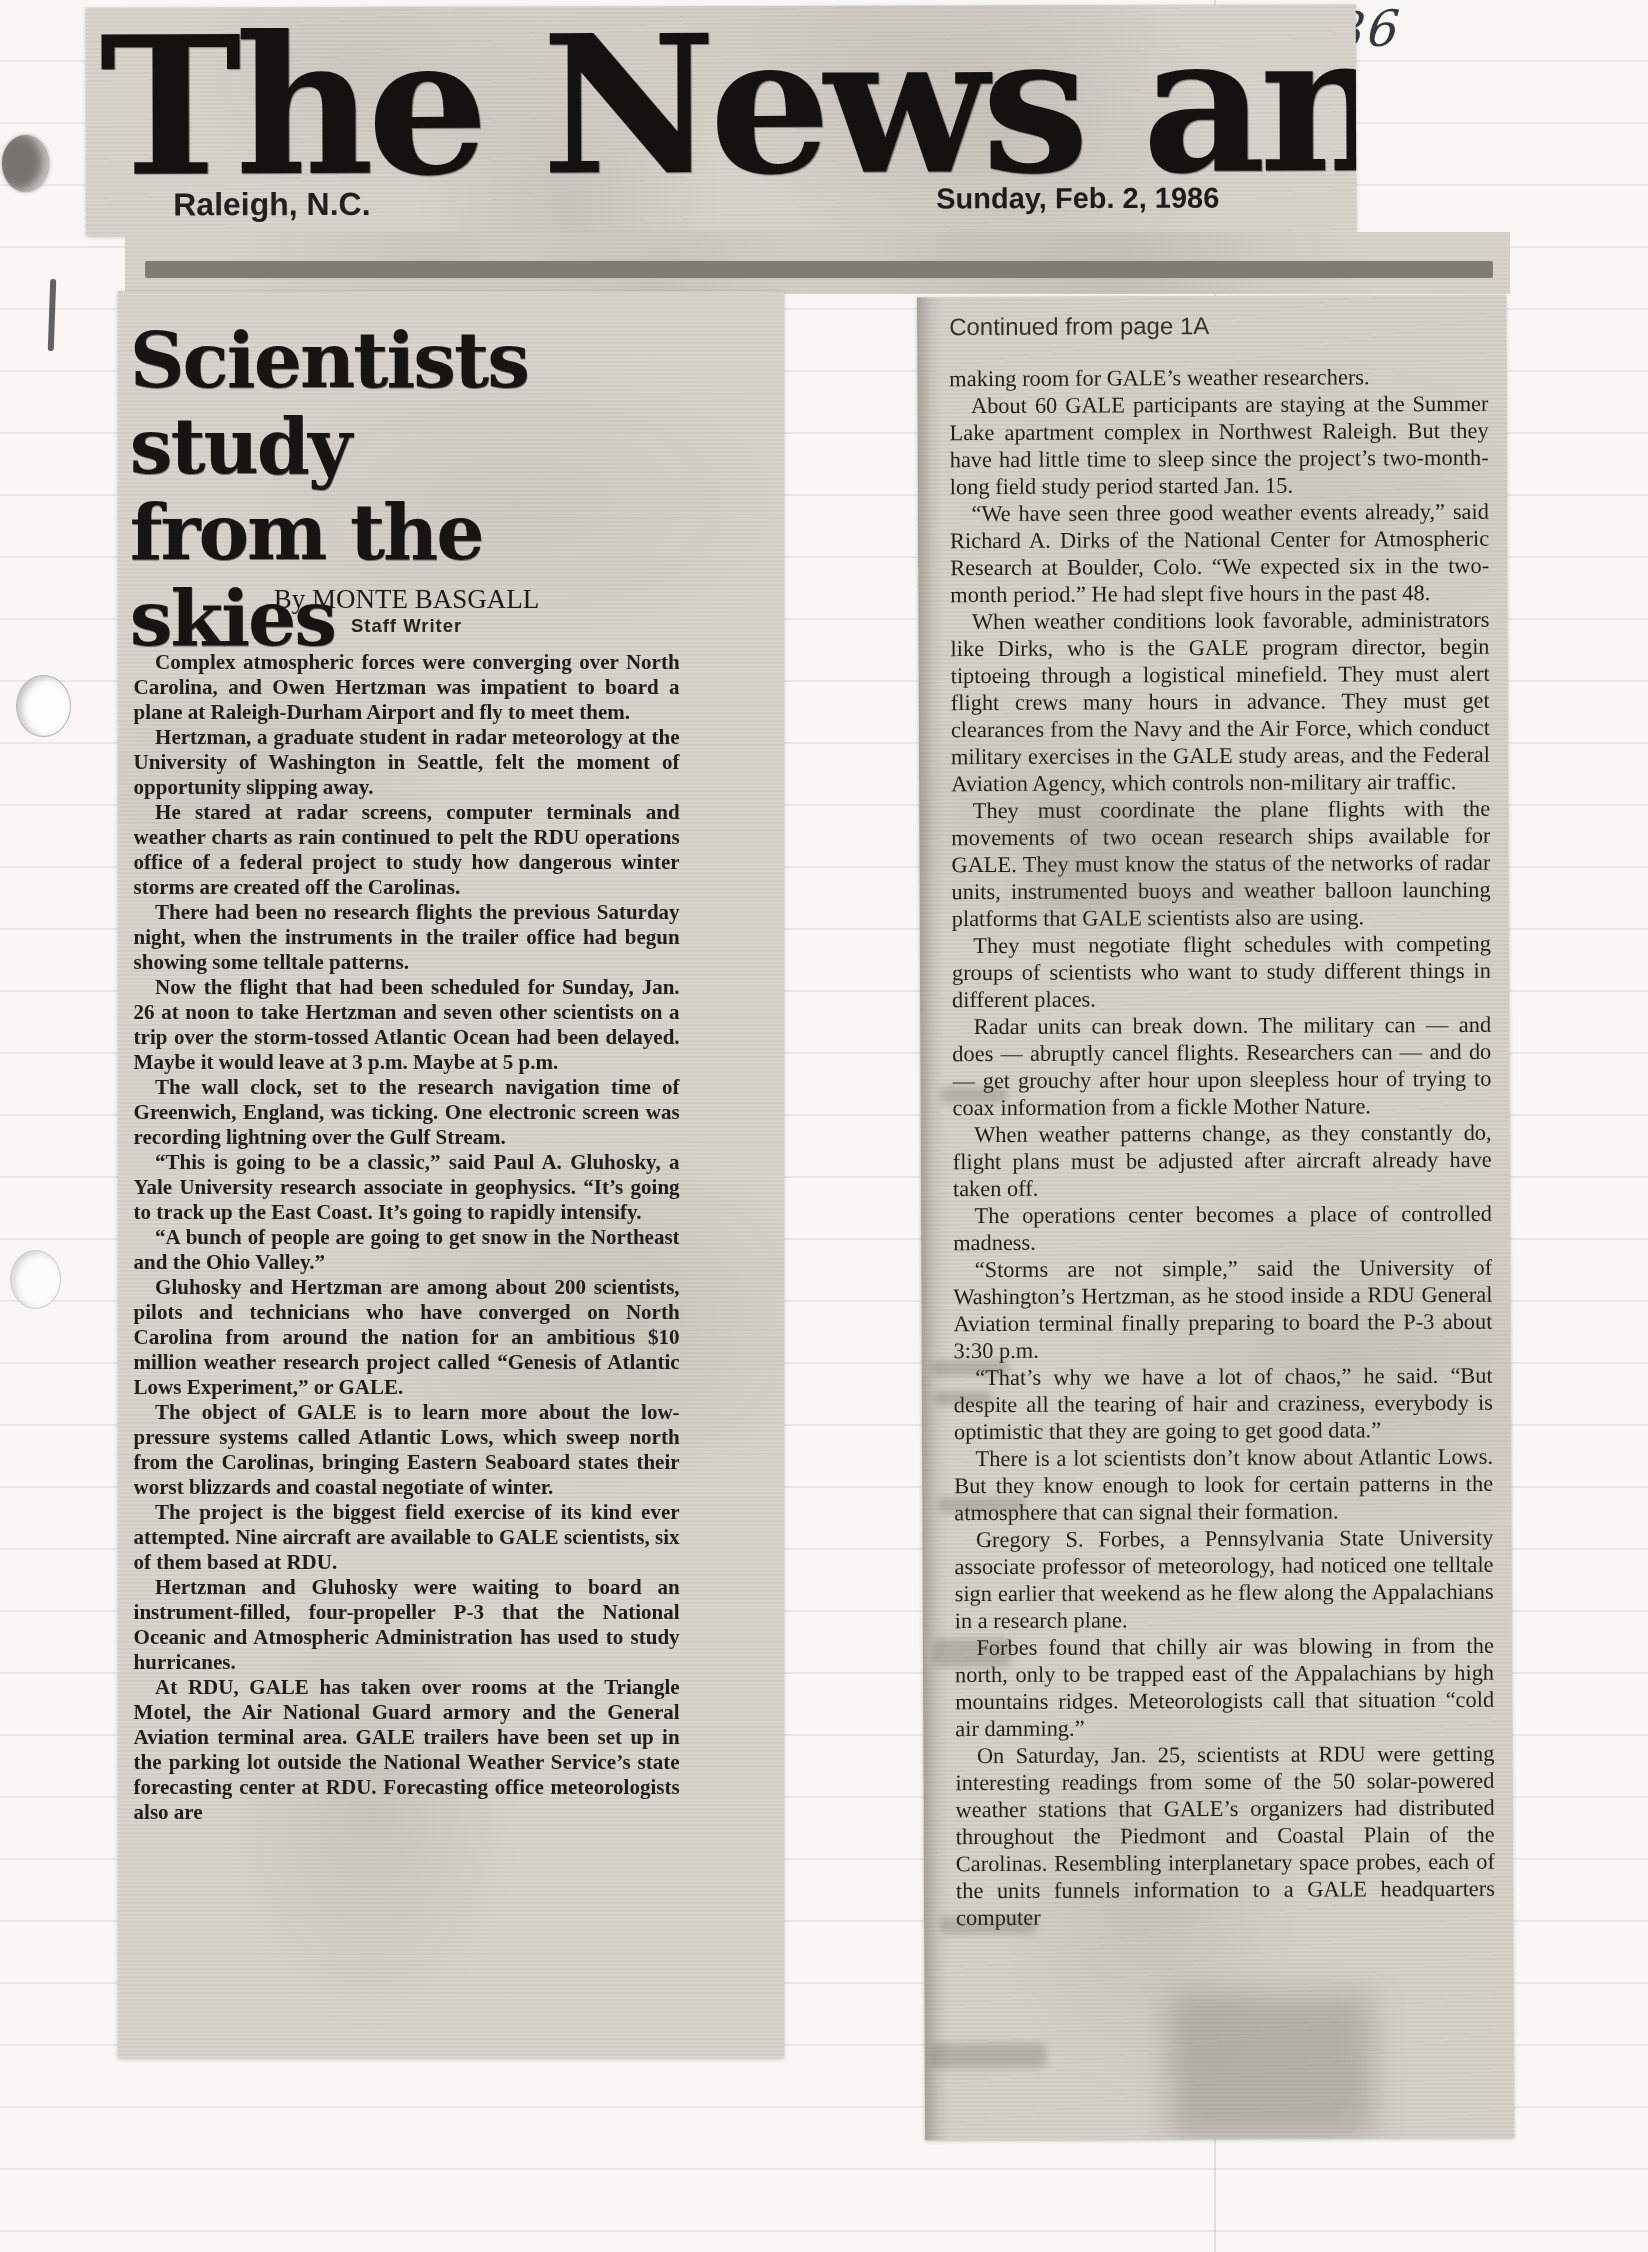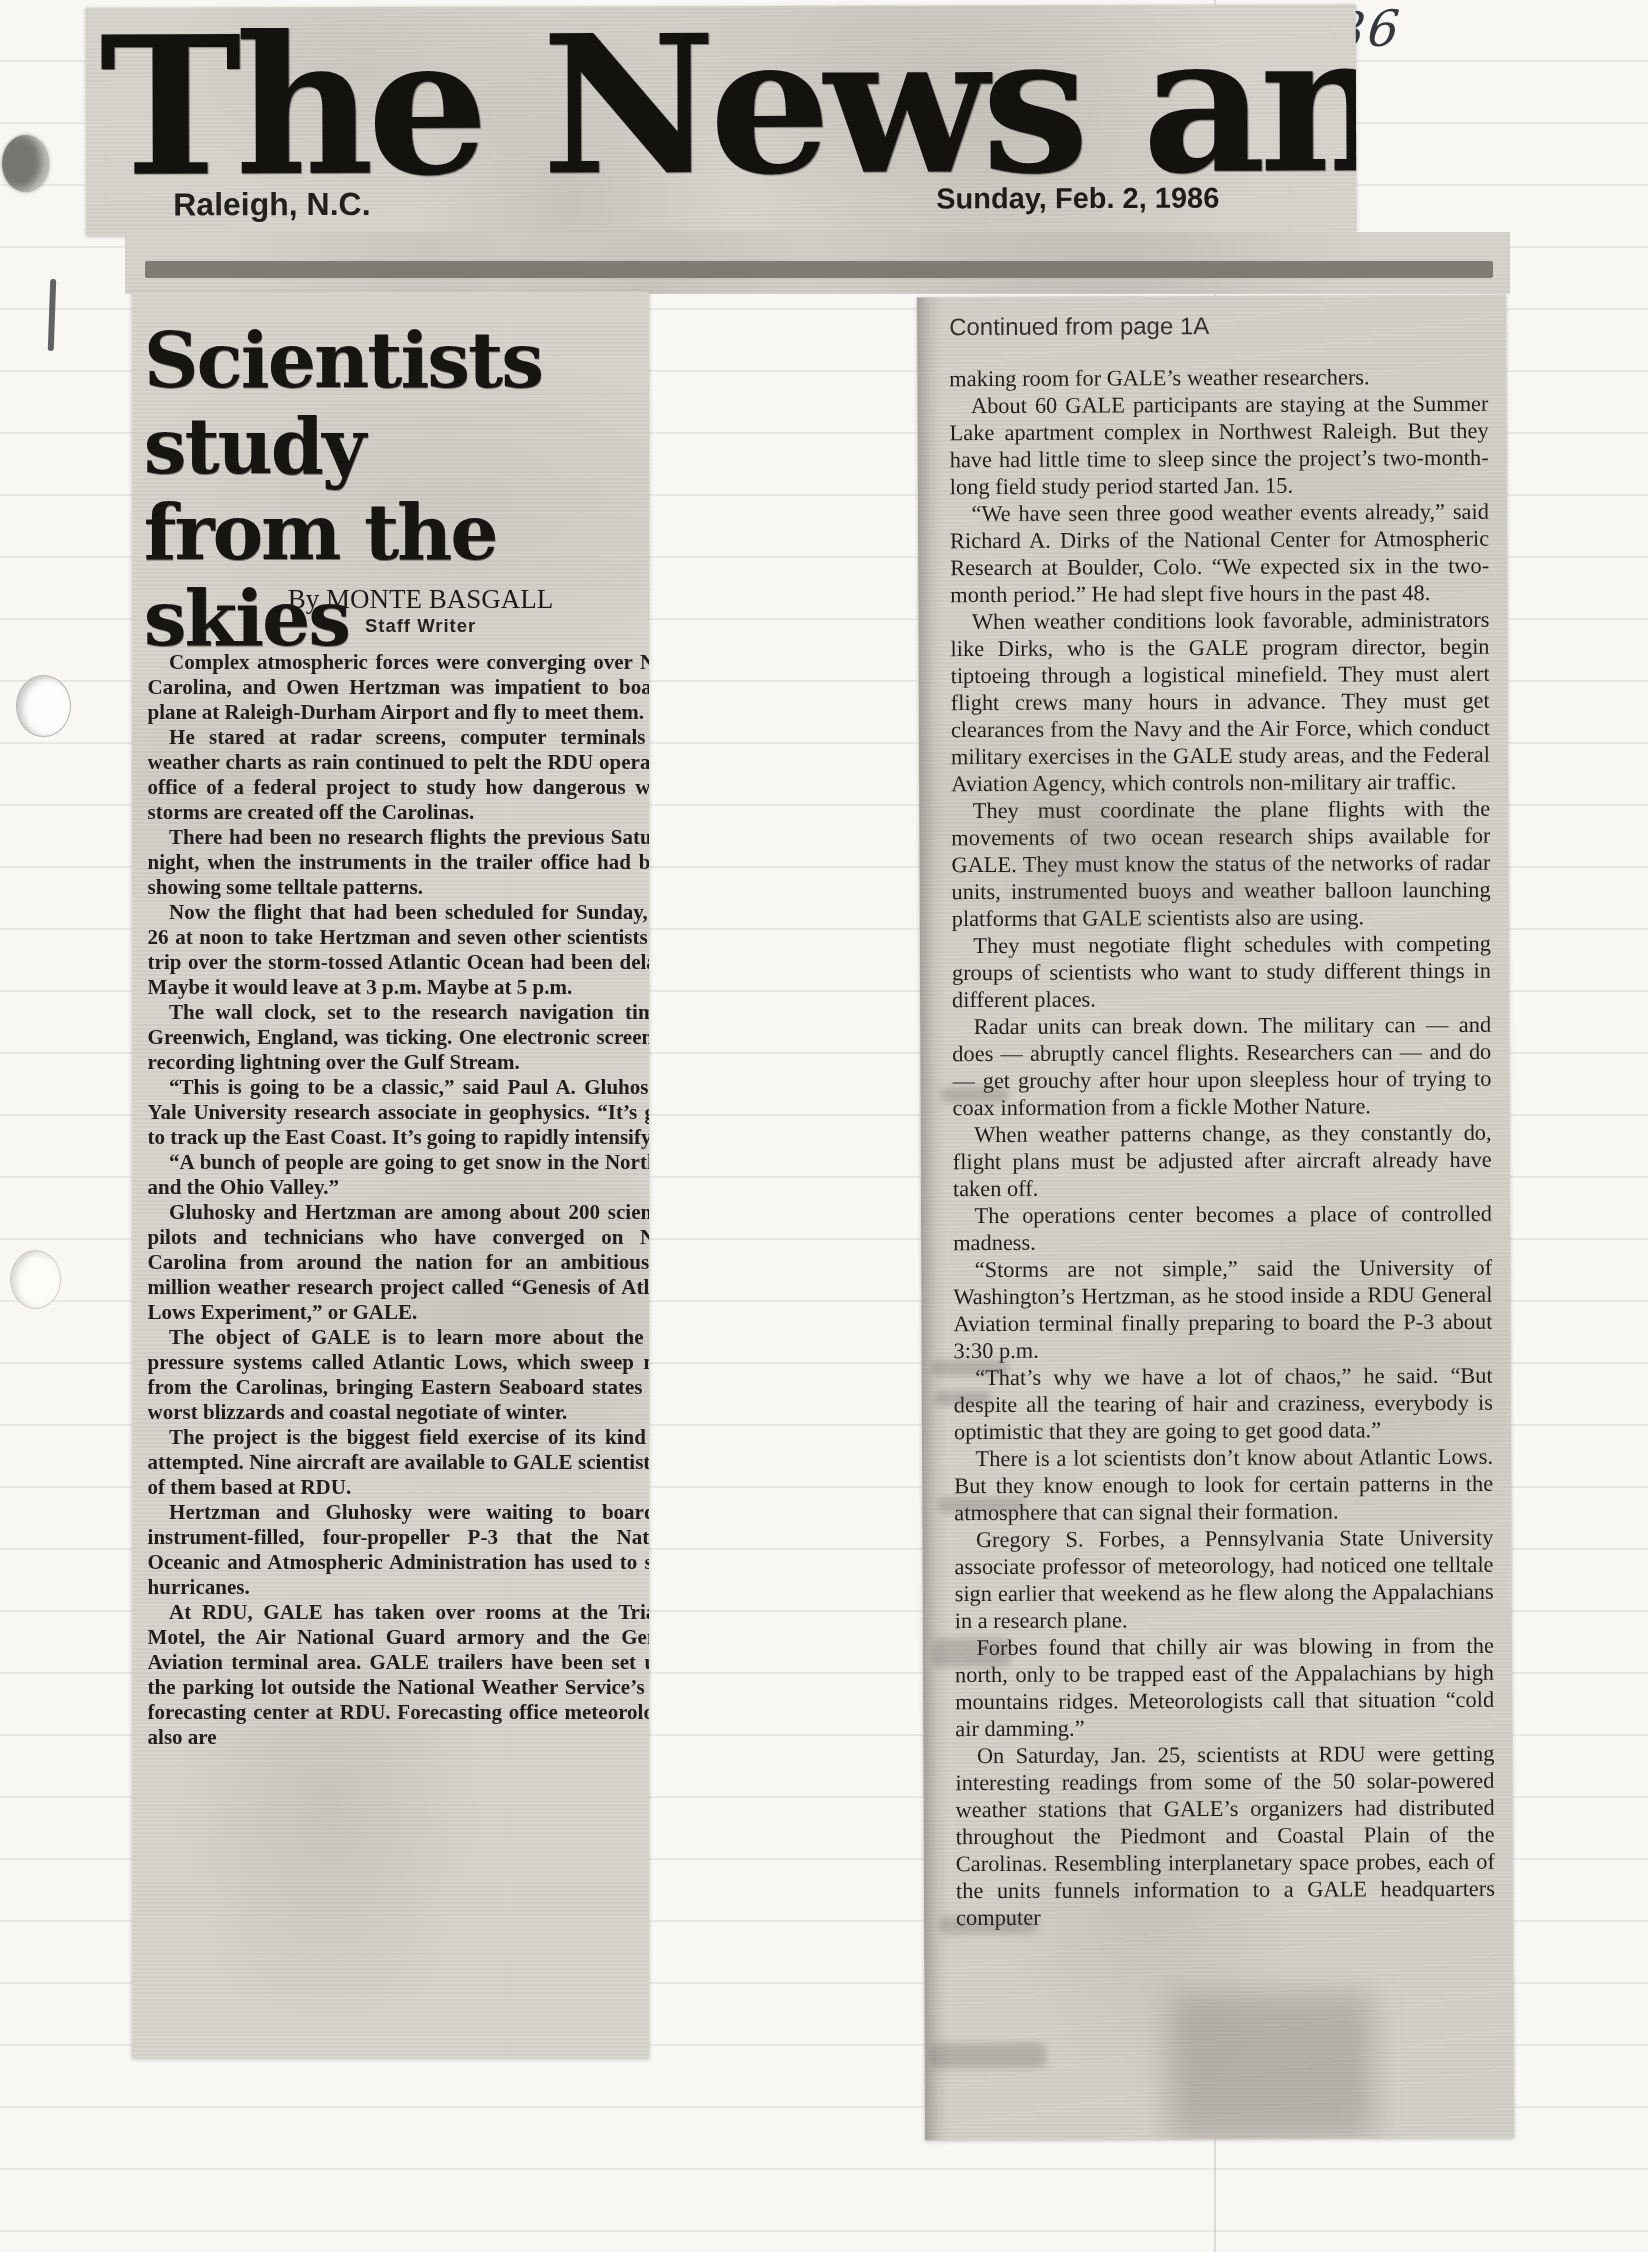--- a/index.html
+++ b/index.html
@@ -39,21 +39,21 @@
   }
   .dateline-date{
     position:absolute;left:850px;top:177px;
     font-family:"Liberation Sans", sans-serif;font-weight:bold;
     font-size:29px;color:#1d1c19;
   }
   
   .barstrip{left:125px;top:232px;width:1385px;height:62px;box-shadow:none;}
   .rule-bar{position:absolute;left:19.5px;top:29px;width:1348px;height:16.6px;background:#7f7c74;border-radius:2px;}
   
-  .left-clip{left:132px;top:291px;width:517px;height:1767px;}
+  .left-clip{left:118px;top:291px;width:666px;height:1767px;}
   .headline{
     position:absolute;left:11.7px;top:27px;width:566px;
     font-family:"DejaVu Serif", serif;font-weight:bold;
     font-size:76px;line-height:86px;letter-spacing:-2px;color:#171512;
     text-shadow:0.5px 0.5px 0.5px rgba(23,21,18,0.5);
   }
   .byline-block{position:absolute;left:15.6px;top:293px;width:546px;text-align:center;}
   .byline{font-family:"Liberation Serif", serif;font-weight:normal;font-size:27px;color:#1d1b18;}
   .byline-role{font-family:"Liberation Sans", sans-serif;font-weight:bold;font-size:18.5px;letter-spacing:1px;color:#26241f;margin-top:0;}
   .left-body{
@@ -121,20 +121,21 @@
   <div class="headline">
     <div>Scientists study</div>
     <div>from the skies</div>
   </div>
   <div class="byline-block">
     <div class="byline">By MONTE BASGALL</div>
     <div class="byline-role">Staff Writer</div>
   </div>
   <div class="left-body">
     <p>Complex atmospheric forces were converging over North Carolina, and Owen Hertzman was impatient to board a plane at Raleigh-Durham Airport and fly to meet them.</p>
+    <p>Hertzman, a graduate student in radar meteorology at the University of Washington in Seattle, felt the moment of opportunity slipping away.</p>
     <p>He stared at radar screens, computer terminals and weather charts as rain continued to pelt the RDU operations office of a federal project to study how dangerous winter storms are created off the Carolinas.</p>
     <p>There had been no research flights the previous Saturday night, when the instruments in the trailer office had begun showing some telltale patterns.</p>
     <p>Now the flight that had been scheduled for Sunday, Jan. 26 at noon to take Hertzman and seven other scientists on a trip over the storm-tossed Atlantic Ocean had been delayed. Maybe it would leave at 3 p.m. Maybe at 5 p.m.</p>
     <p>The wall clock, set to the research navigation time of Greenwich, England, was ticking. One electronic screen was recording lightning over the Gulf Stream.</p>
     <p>“This is going to be a classic,” said Paul A. Gluhosky, a Yale University research associate in geophysics. “It’s going to track up the East Coast. It’s going to rapidly intensify.</p>
     <p>“A bunch of people are going to get snow in the Northeast and the Ohio Valley.”</p>
     <p>Gluhosky and Hertzman are among about 200 scientists, pilots and technicians who have converged on North Carolina from around the nation for an ambitious $10 million weather research project called “Genesis of Atlantic Lows Experiment,” or GALE.</p>
     <p>The object of GALE is to learn more about the low-pressure systems called Atlantic Lows, which sweep north from the Carolinas, bringing Eastern Seaboard states their worst blizzards and coastal negotiate of winter.</p>
     <p>The project is the biggest field exercise of its kind ever attempted. Nine aircraft are available to GALE scientists, six of them based at RDU.</p>
     <p>Hertzman and Gluhosky were waiting to board an instrument-filled, four-propeller P-3 that the National Oceanic and Atmospheric Administration has used to study hurricanes.</p>

